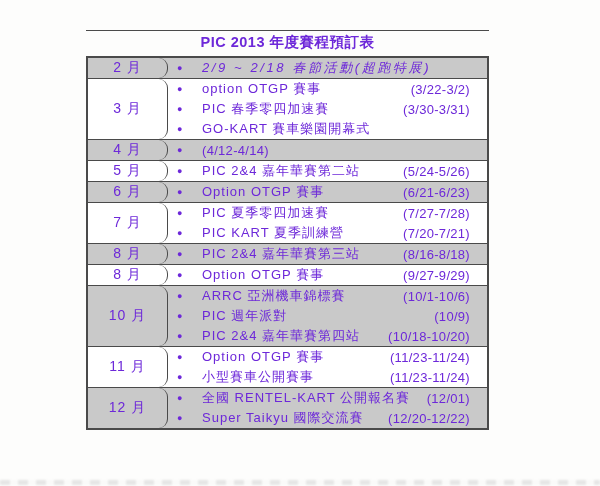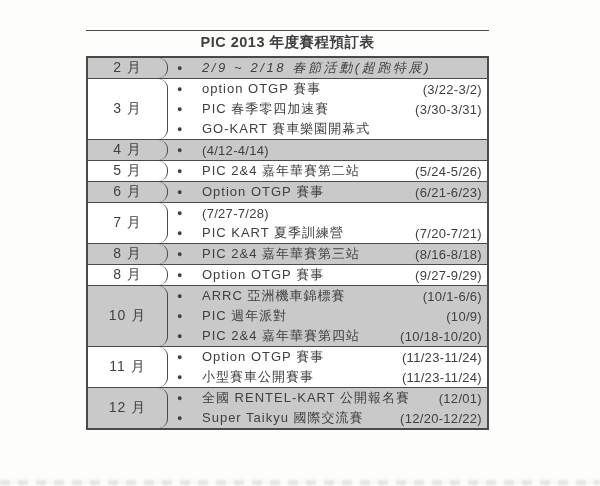--- a/index.html
+++ b/index.html
@@ -1,21 +1,21 @@
 <!DOCTYPE html>
 <html><head>
 <meta charset="utf-8">
 <style>
   html, body { margin:0; padding:0; background:#ffffff; }
   .sheet {
     position:relative;
     width:600px; height:486px;
     background:#fdfdfc;
     font-family:"Liberation Sans", sans-serif;
-    color:#404040;
+    color:#6d28d9;
     overflow:hidden;
   }
   .title-rule {
     position:absolute; left:86px; top:30px; width:403px;
     border-top:1px solid #4a4a4a; height:0;
   }
   .page-title {
     position:absolute; left:86px; top:33px; width:403px;
     text-align:center; font-size:14.5px; font-weight:bold;
     letter-spacing:0.5px; white-space:nowrap;
@@ -30,21 +30,21 @@
   .mcell {
     width:79px; flex:none;
     border-right:1px solid #4a4a4a;
     display:flex; align-items:center; justify-content:center;
     font-size:14px; letter-spacing:1px;border-radius:9px;
   }
   .ecell { flex:1; display:flex; flex-direction:column; justify-content:center; min-width:0; }
   .event { display:flex; align-items:center; height:20px; font-size:13px; }
   .bullet { flex:none; width:25px; padding-left:9px; font-size:9px; line-height:1; }
   .etext { flex:1; letter-spacing:1px; white-space:nowrap; overflow:hidden; }
-  .edate { flex:none; letter-spacing:0.3px; padding-right:5px; white-space:nowrap; }
+  .edate { flex:none; letter-spacing:0.3px; padding-right:17px; white-space:nowrap; }
   .event.wide .etext { letter-spacing:2.6px;font-style:italic; }
   .bottom-artifact {
     position:absolute; left:0; bottom:1px; width:600px; height:5px;
     background:repeating-linear-gradient(90deg,
       rgba(140,140,140,0.45) 0px, rgba(140,140,140,0.45) 10px,
       rgba(225,225,225,0.2) 10px, rgba(225,225,225,0.2) 18px);
     filter:blur(1.2px); opacity:0.45;
   }
 </style>
 </head>
@@ -118,20 +118,21 @@
           <span class="edate">(6/21-6/23)</span>
         </div>
       </div>
     </div>
 
     <div class="row">
       <div class="mcell">7 月</div>
       <div class="ecell">
         <div class="event">
           <span class="bullet">●</span>
+          <span class="etext">PIC 夏季零四加速賽</span>
           <span class="edate">(7/27-7/28)</span>
         </div>
         <div class="event">
           <span class="bullet">●</span>
           <span class="etext">PIC KART 夏季訓練營</span>
           <span class="edate">(7/20-7/21)</span>
         </div>
       </div>
     </div>
 
@@ -156,21 +157,21 @@
         </div>
       </div>
     </div>
 
     <div class="row shaded">
       <div class="mcell">10 月</div>
       <div class="ecell">
         <div class="event">
           <span class="bullet">●</span>
           <span class="etext">ARRC 亞洲機車錦標賽</span>
-          <span class="edate">(10/1-6/6)</span>
+          <span class="edate">(10/1-10/6)</span>
         </div>
         <div class="event">
           <span class="bullet">●</span>
           <span class="etext">PIC 週年派對</span>
           <span class="edate">(10/9)</span>
         </div>
         <div class="event">
           <span class="bullet">●</span>
           <span class="etext">PIC 2&amp;4 嘉年華賽第四站</span>
           <span class="edate">(10/18-10/20)</span>

